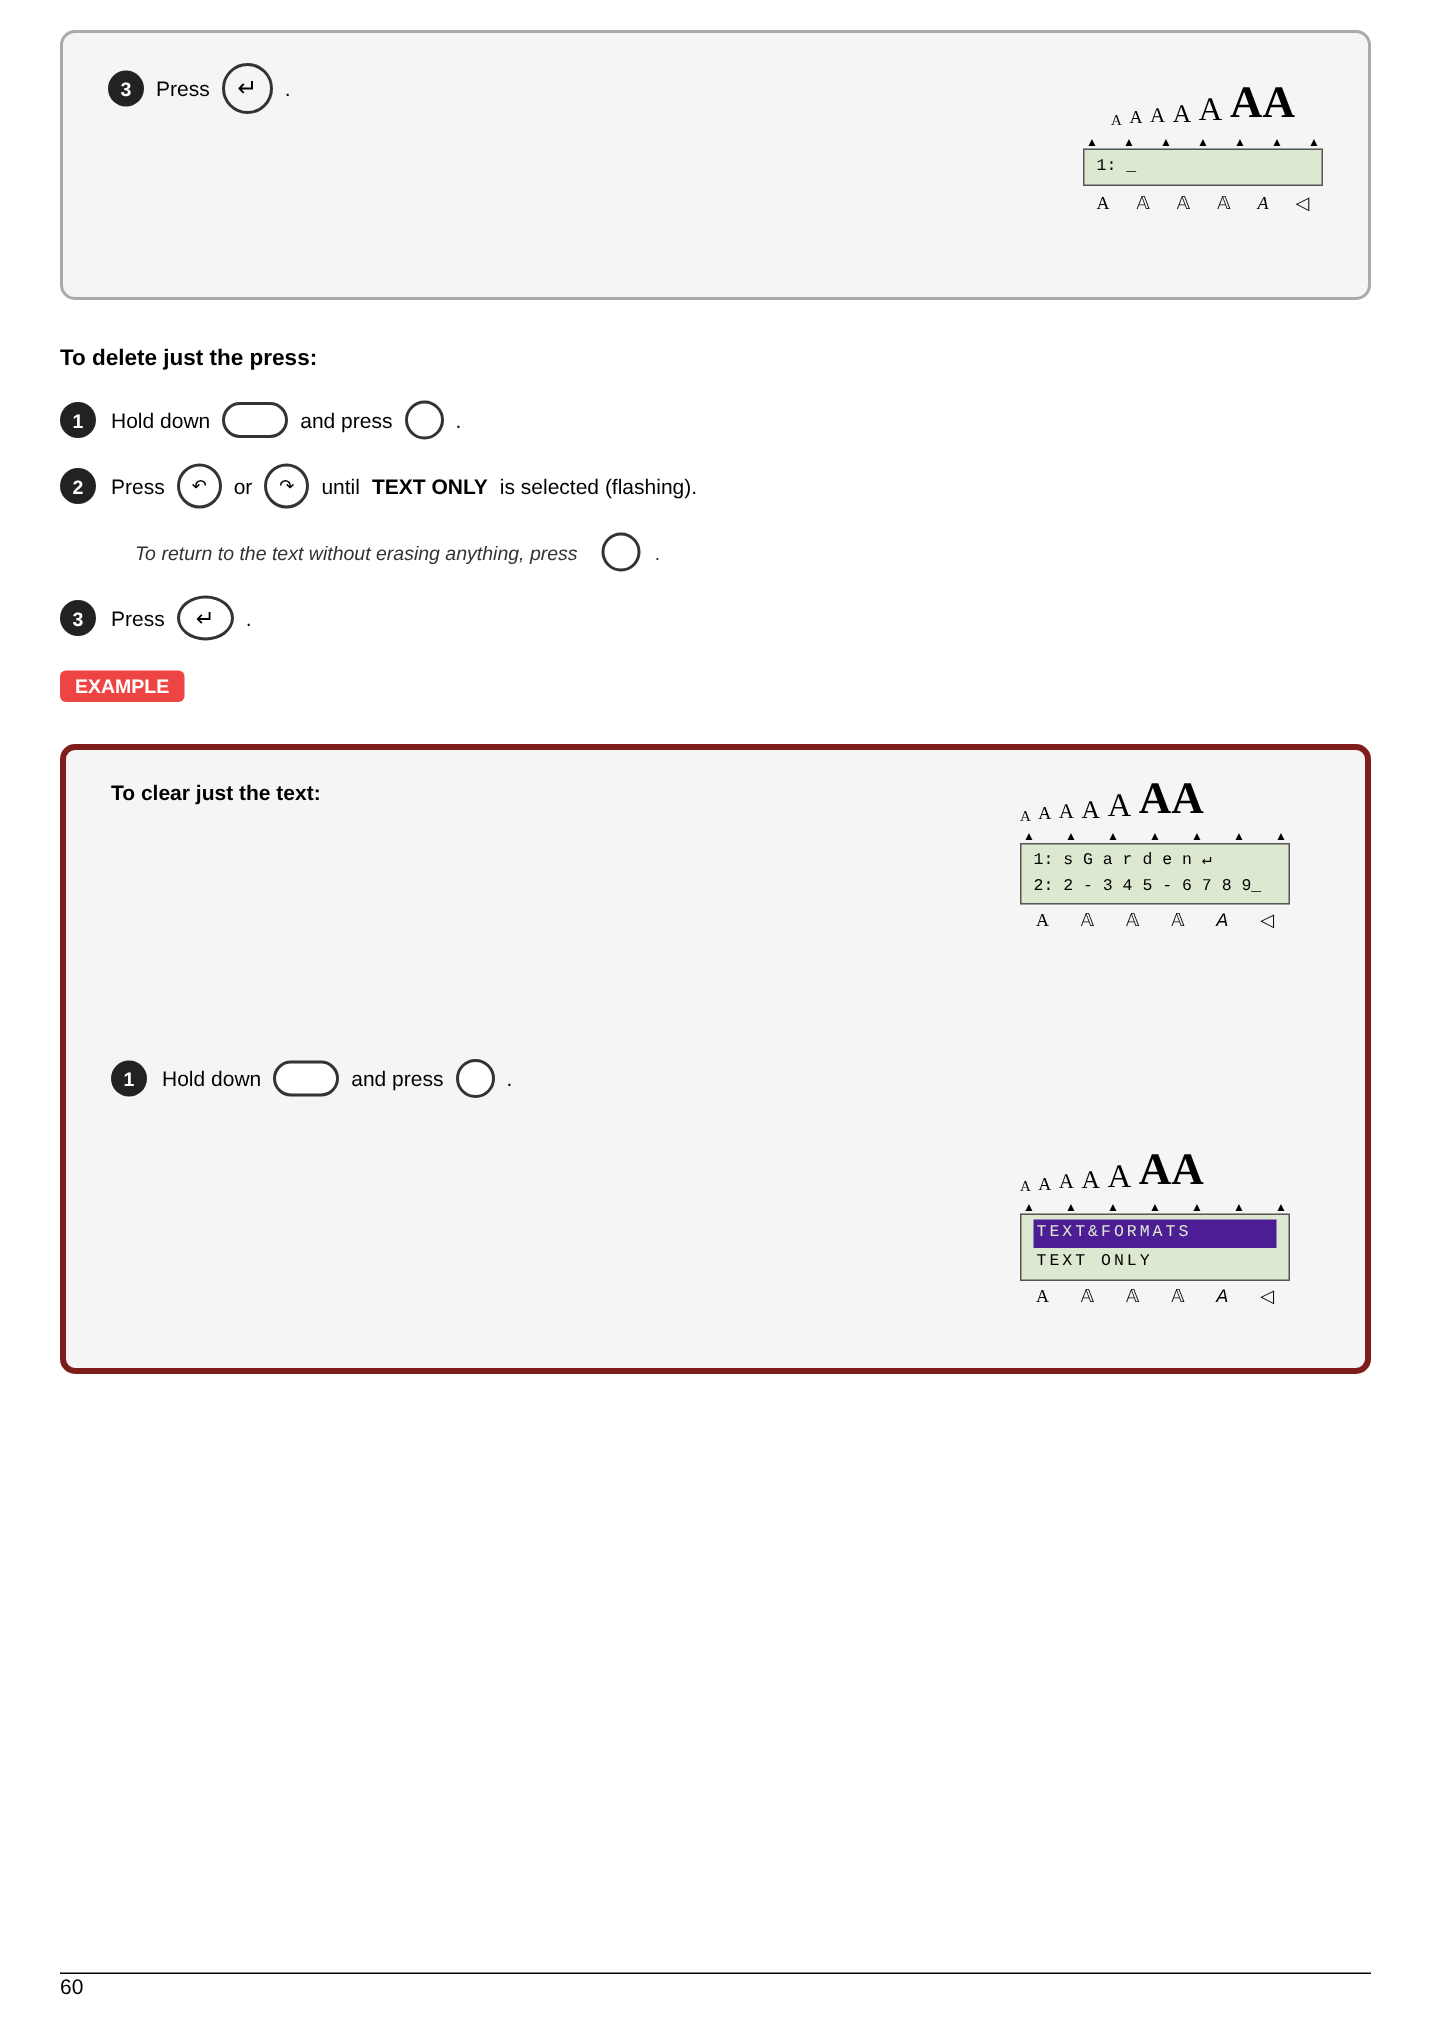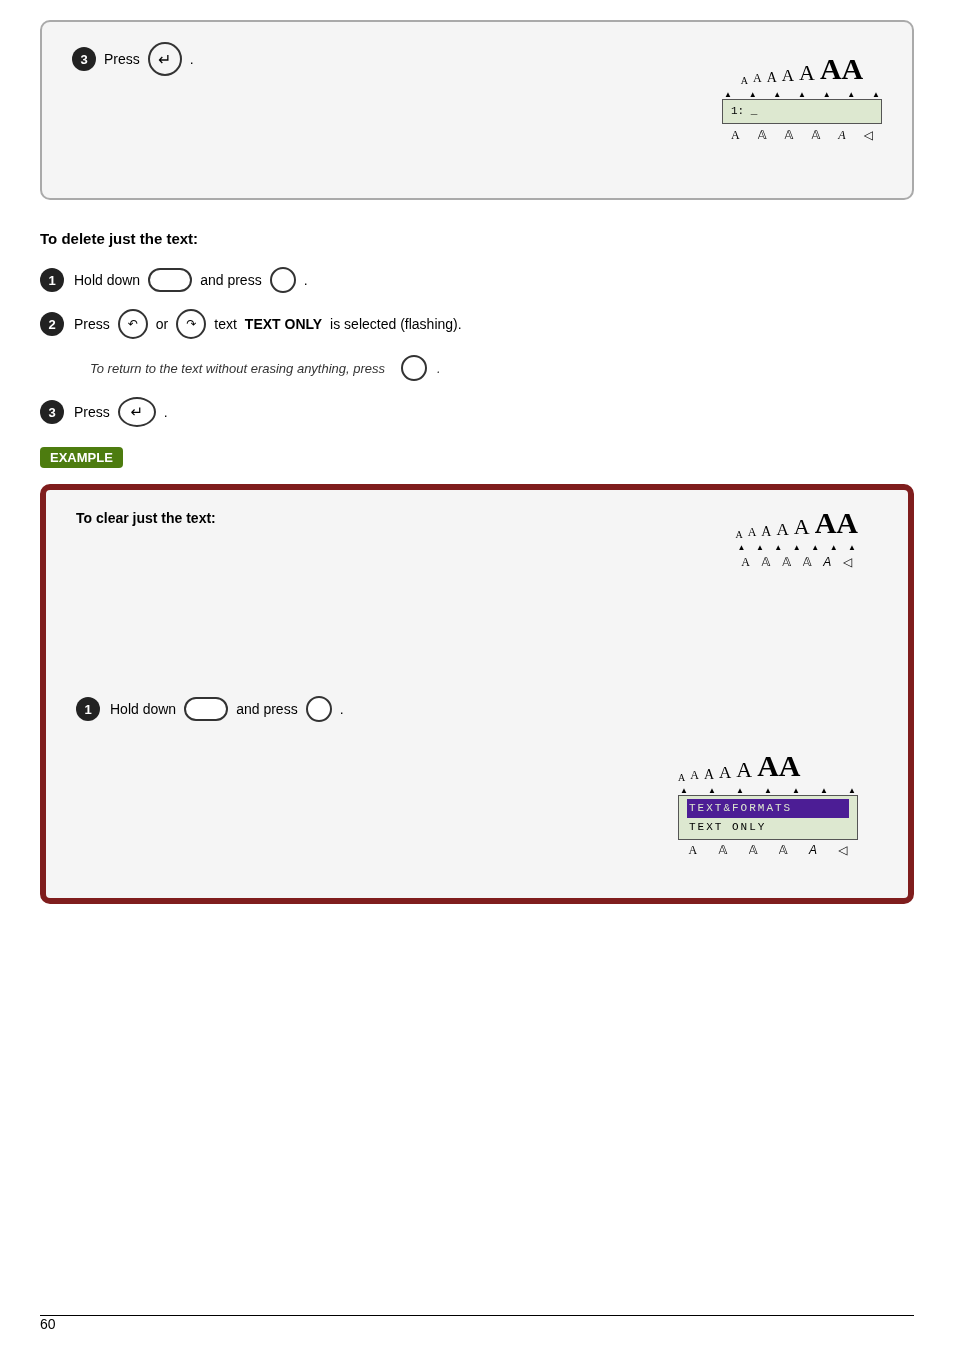--- a/index.html
+++ b/index.html
@@ -139,32 +139,32 @@
       flex-wrap: wrap;
     }
 
     .bold-text {
       font-weight: bold;
     }
 
     
     .example-badge {
       display: inline-block;
-      background: #4d7c0f;
+      background: #ef4444;
       color: #fff;
       font-size: 13px;
       font-weight: bold;
       padding: 3px 10px;
       border-radius: 4px;
-      margin-bottom: 16px;
+      margin-bottom: 28px;
     }
 
     
     .example-box {
-      border: 6px solid #7f1d1d;
+      border: 4px solid #7f1d1d;
       border-radius: 10px;
       background: #f5f5f5;
       padding: 20px 30px;
       min-height: 420px;
       position: relative;
     }
 
     .example-box-title {
       font-weight: bold;
       font-size: 14px;
@@ -264,21 +264,21 @@
       <span style="font-size:12px;font-family:serif;">𝔸</span>
       <span style="font-size:12px;font-family:serif;">𝔸</span>
       <span style="font-size:12px;font-family:serif;">𝔸</span>
       <span style="font-size:12px;font-family:serif;font-style:italic;">A</span>
       <span style="font-size:12px;">◁</span>
     </div>
   </div>
 </div>
 
 
-<div class="section-heading">To delete just the text:</div>
+<div class="section-heading">To delete just the press:</div>
 
 
 <div class="steps-container">
 
   <div class="step-row">
     <span class="step-badge">1</span>
     <div class="step-text">
       <span>Hold down</span>
       <span class="oval-btn"></span>
       <span>and press</span>
@@ -287,21 +287,21 @@
     </div>
   </div>
 
   <div class="step-row">
     <span class="step-badge">2</span>
     <div class="step-text">
       <span>Press</span>
       <span class="arrow-btn">↶</span>
       <span>or</span>
       <span class="arrow-btn">↷</span>
-      <span>text</span>
+      <span>until</span>
       <span class="bold-text">TEXT ONLY</span>
       <span>is selected (flashing).</span>
     </div>
   </div>
 
   <div class="step-row step-indent" style="margin-left:50px;margin-top:4px;">
     <span style="font-style:italic;font-size:13px;">To return to the text without erasing anything, press</span>
     <span class="circle-btn" style="margin-left:6px;"></span>
     <span style="font-style:italic;">.</span>
   </div>
@@ -335,20 +335,24 @@
       <span style="font-size:30px;font-family:serif;font-weight:bold;">AA</span>
     </div>
     <div style="display:flex;justify-content:space-between;font-size:8px;padding:0 2px;">
       <span>▲</span>
         <span>▲</span>
         <span>▲</span>
         <span>▲</span>
         <span>▲</span>
         <span>▲</span>
         <span>▲</span>
+    </div>
+    <div class="lcd-box" style="min-width:180px;">
+      <div>1: s  G a r d e n ↵</div>
+      <div>2: 2 - 3 4 5 - 6 7 8 9_</div>
     </div>
     <div style="display:flex;justify-content:space-around;width:100%;margin-top:3px;">
       <span style="font-size:12px;font-family:serif;">A</span>
       <span style="font-size:12px;font-family:serif;">𝔸</span>
       <span style="font-size:12px;font-family:serif;">𝔸</span>
       <span style="font-size:12px;font-family:serif;">𝔸</span>
       <span style="font-size:12px;font-style:italic;">A</span>
       <span style="font-size:12px;">◁</span>
     </div>
   </div>

